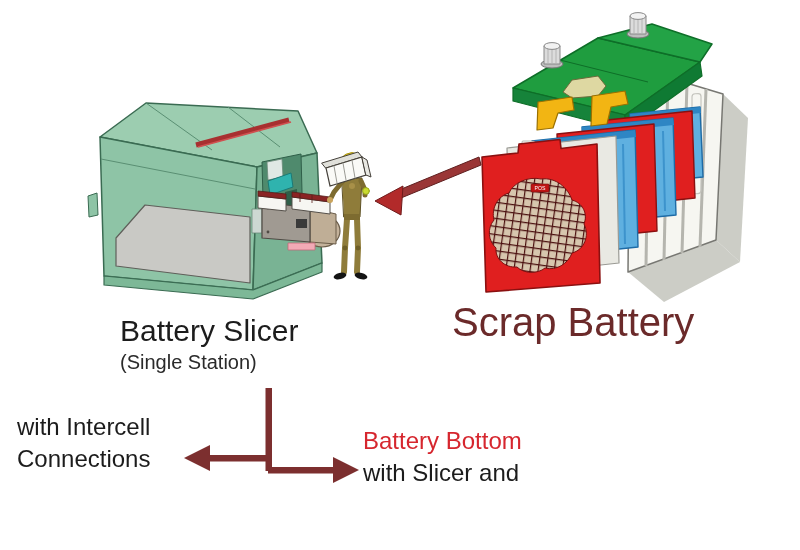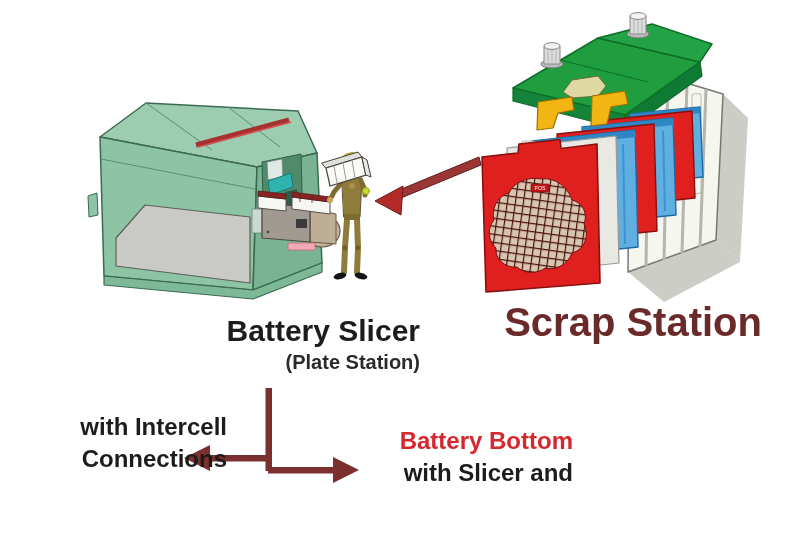--- a/index.html
+++ b/index.html
@@ -1,21 +1,21 @@
 <!DOCTYPE html>
 <html><head>
 <meta charset="utf-8">
 <style>
   html,body{margin:0;padding:0;background:#ffffff;}
   #stage{
     position:relative;width:800px;height:550px;background:#ffffff;overflow:hidden;
     font-family:"Liberation Sans", sans-serif;
   }
   #stage svg{position:absolute;left:0;top:0;}
-  .label{position:absolute;text-align:right;line-height:1.15;font-weight:bold;}
+  .label{position:absolute;text-align:left;line-height:1.15;}
   .machine-title{left:120px;top:314px;width:300px;font-size:30px;color:#1c1c1c;}
   .machine-subtitle{left:120px;top:351px;width:300px;font-size:20px;color:#2a2a2a;}
   .battery-title{left:452px;top:299px;width:310px;font-size:40px;color:#6b2a2a;}
   .output-block{width:210px;font-size:24px;color:#1c1c1c;line-height:32px;}
   .output-left{left:17px;top:411px;}
   .output-right{left:363px;top:425px;}
   .output-heading{display:block;color:#d6262e;}
   .output-line{display:block;}
 </style>
 </head>
@@ -227,22 +227,22 @@
   <g fill="#7c2f2f">
     <rect x="265.5" y="388" width="6.5" height="83"></rect>
     <rect x="206" y="455" width="63" height="6.5"></rect>
     <polygon points="184,458 210,445 210,471"></polygon>
     <rect x="268" y="467" width="67" height="6.5"></rect>
     <polygon points="359,470 333,457 333,483"></polygon>
   </g>
 </svg>
 
   <div class="label machine-title">Battery Slicer</div>
-  <div class="label machine-subtitle">(Plate Station)</div>
-  <div class="label battery-title">Scrap Station</div>
+  <div class="label machine-subtitle">(Single Station)</div>
+  <div class="label battery-title">Scrap Battery</div>
 
   <div class="label output-block output-left">
     <span class="output-line">with Intercell</span>
     <span class="output-line">Connections</span>
   </div>
 
   <div class="label output-block output-right">
     <span class="output-heading">Battery Bottom</span>
     <span class="output-line">with Slicer and</span>
   </div>

